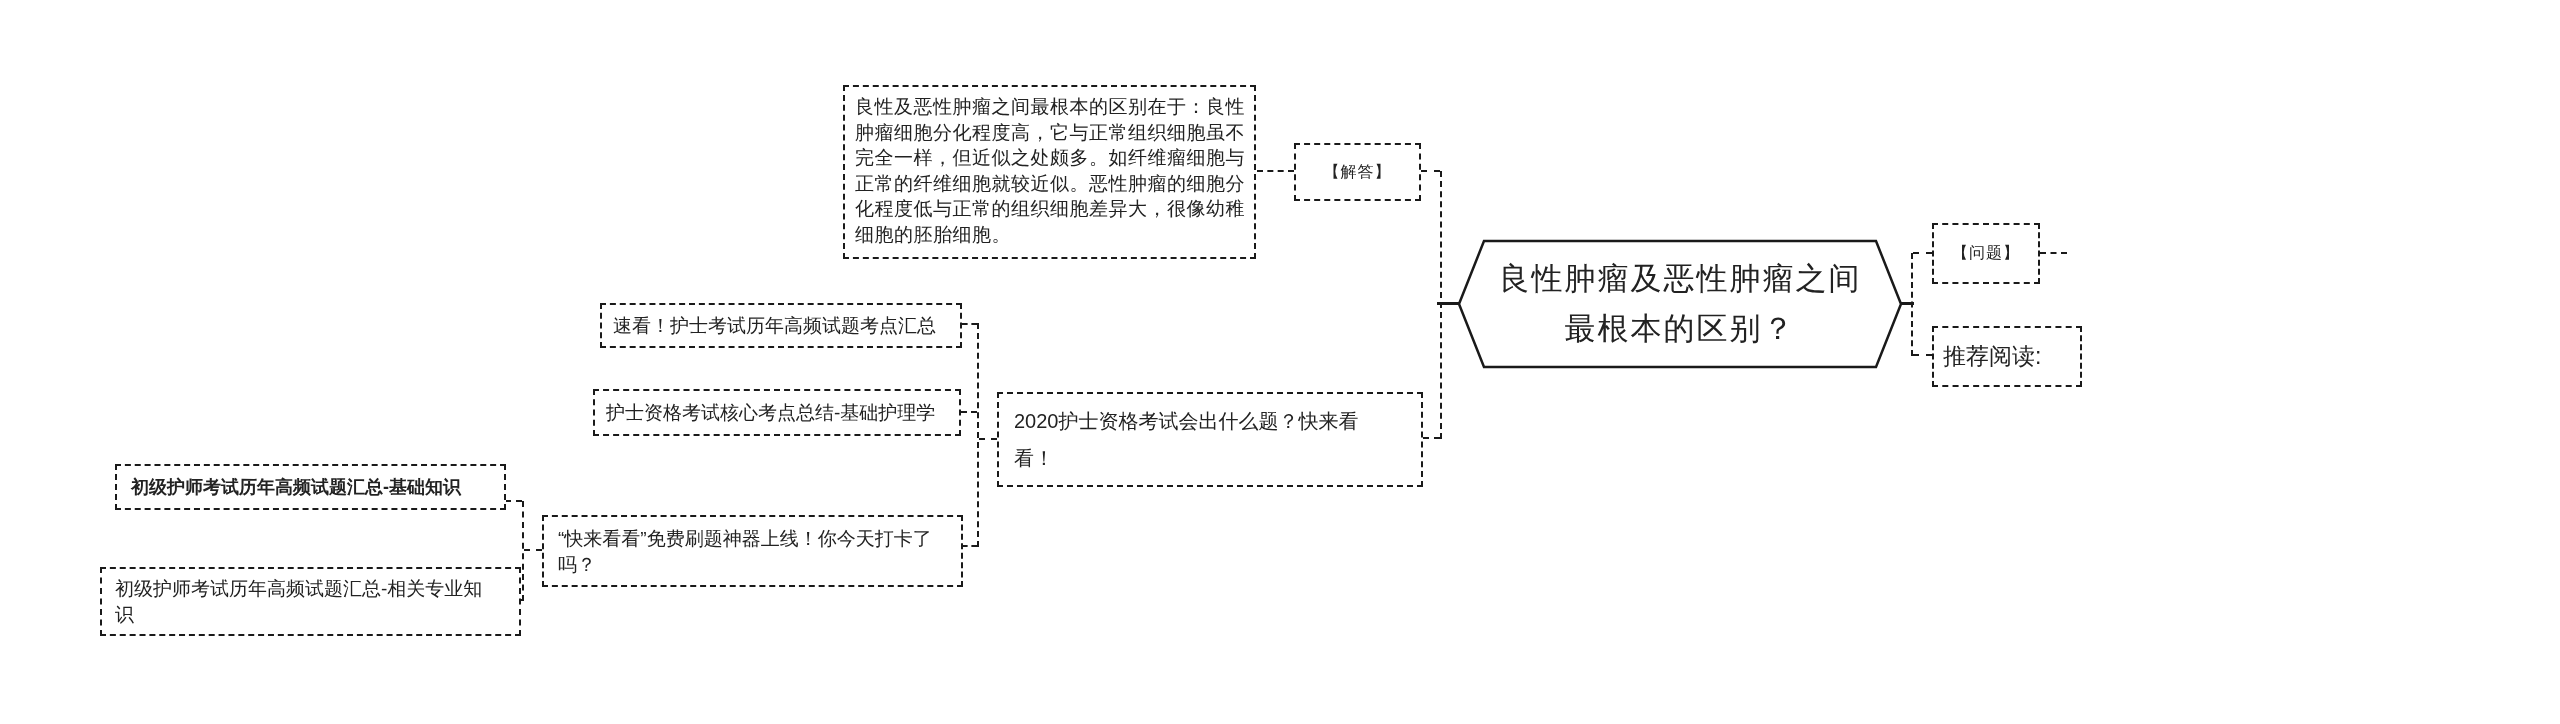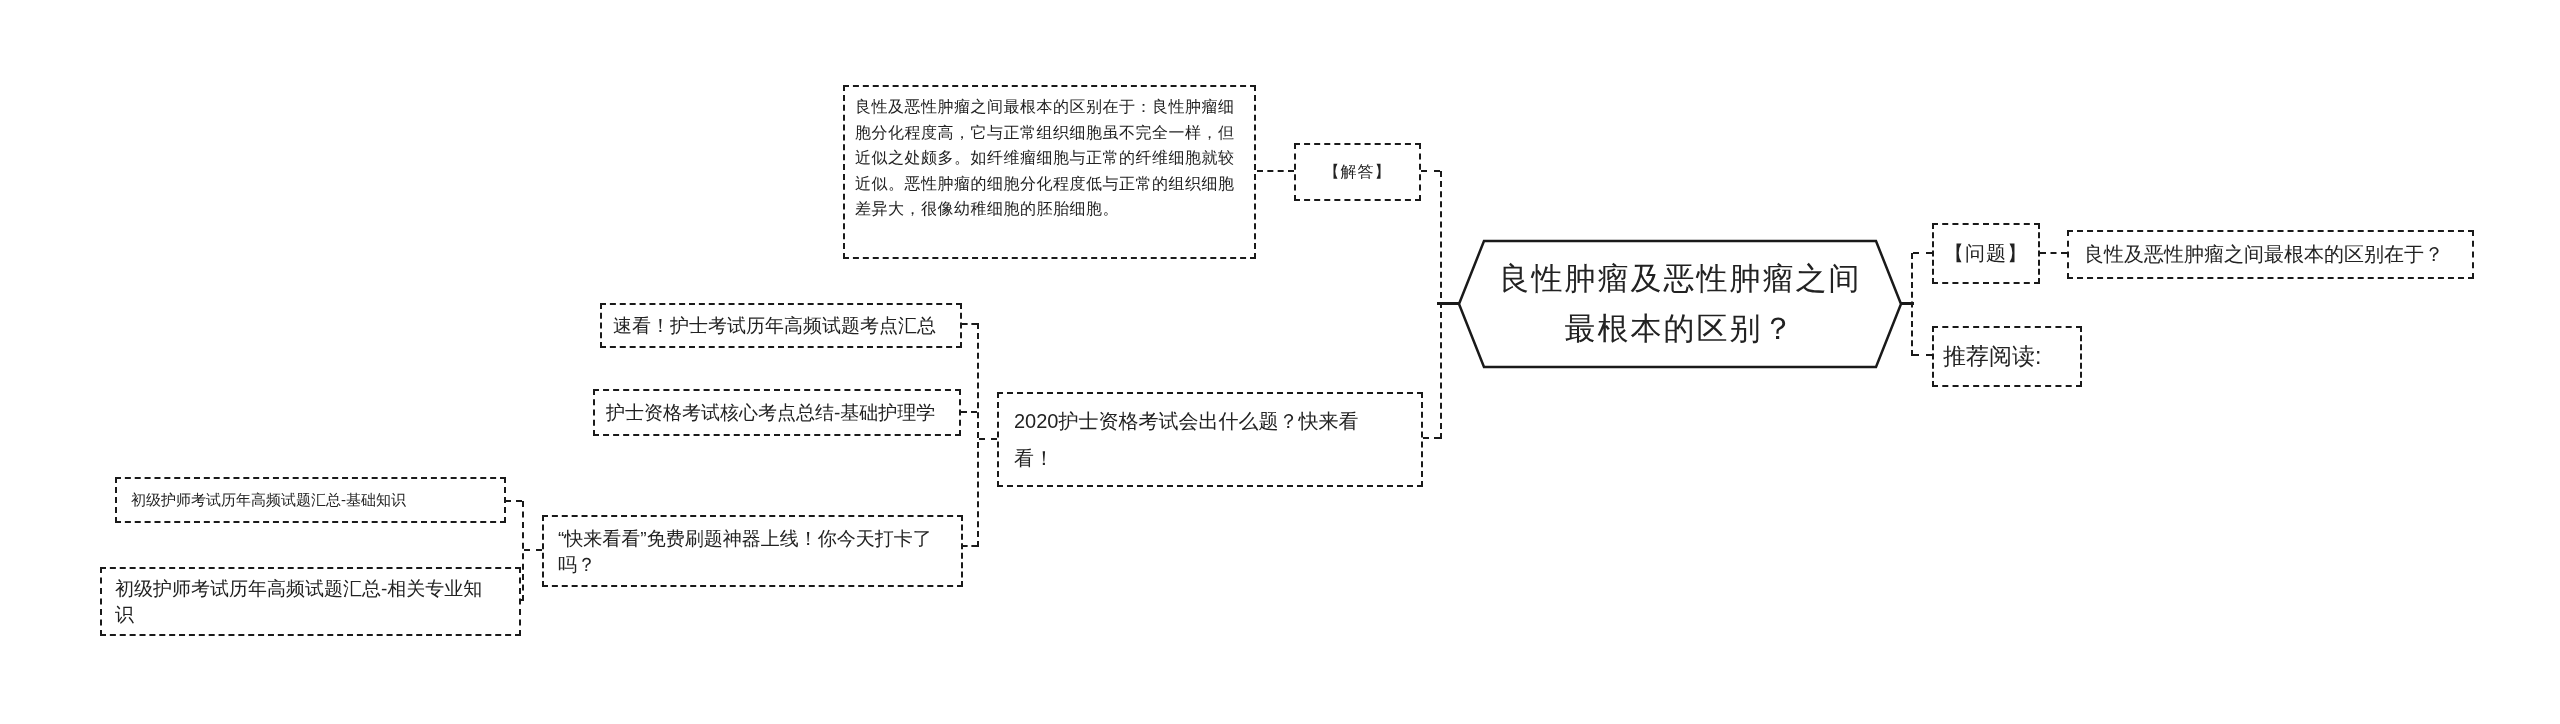--- a/index.html
+++ b/index.html
@@ -20,38 +20,38 @@
   .box{
     position:absolute;
     box-sizing:border-box;
     border:2px dashed var(--line);
     background:var(--bg);
     color:var(--ink);
   }
   .flexc{display:flex;align-items:center;justify-content:center;}
 
   #ans-body{left:843px;top:85px;width:413px;height:174px;
-            font-size:16px;line-height:25.5px;letter-spacing:0.5px;
+            font-size:19px;line-height:25.5px;letter-spacing:0.5px;
             padding:7px 8px 7px 10px;}
   #ans-tag{left:1294px;top:143px;width:127px;height:58px;font-size:16px;letter-spacing:1px;}
-  #q-tag{left:1932px;top:223px;width:108px;height:61px;font-size:20px;letter-spacing:1px;}
+  #q-tag{left:1932px;top:223px;width:108px;height:61px;font-size:16px;letter-spacing:1px;}
   #q-body{left:2067px;top:230px;width:407px;height:49px;
           font-size:20px;line-height:45px;padding-left:15px;white-space:nowrap;}
   #rec-tag{left:1932px;top:326px;width:150px;height:61px;
            font-size:23px;line-height:57px;padding-left:9px;white-space:nowrap;}
   #a-2020{left:997px;top:392px;width:426px;height:95px;
           font-size:20px;line-height:37px;padding:9px 26px 9px 15px;}
   #a-sukan{left:600px;top:303px;width:362px;height:45px;
            font-size:19px;line-height:41px;padding-left:11px;white-space:nowrap;}
   #a-core{left:593px;top:389px;width:368px;height:47px;
           font-size:19px;line-height:43px;padding-left:11px;white-space:nowrap;}
   #a-daka{left:542px;top:515px;width:421px;height:72px;
           font-size:19px;line-height:26px;padding:9px 14px;}
-  #a-chuji1{left:115px;top:477px;width:391px;height:46px;
-            font-size:15px;line-height:42px;padding-left:14px;white-space:nowrap;}
+  #a-chuji1{left:115px;top:464px;width:391px;height:46px;
+            font-size:18px;line-height:42px;padding-left:14px;white-space:nowrap;font-weight:bold;}
   #a-chuji2{left:100px;top:567px;width:421px;height:69px;
             font-size:19px;line-height:26px;padding:7px 19px 7px 13px;}
 
   
   #root-shape{position:absolute;left:1457px;top:239px;width:446px;height:130px;}
   #root-shape polygon{fill:var(--bg);stroke:var(--line);stroke-width:2.5;}
   #root-label{position:absolute;left:1497px;top:239px;width:366px;height:130px;
               font-size:31px;line-height:50px;letter-spacing:2px;text-align:center;}
 
   
@@ -110,21 +110,20 @@
 
   <svg id="root-shape" viewBox="0 0 446 130">
     <polygon points="2,65 27,2 419,2 444,65 419,128 27,128"></polygon>
   </svg>
   <div id="root-label" class="flexc">良性肿瘤及恶性肿瘤之间最根本的区别？</div>
 
   <div class="box" id="ans-body">良性及恶性肿瘤之间最根本的区别在于：良性肿瘤细胞分化程度高，它与正常组织细胞虽不完全一样，但近似之处颇多。如纤维瘤细胞与正常的纤维细胞就较近似。恶性肿瘤的细胞分化程度低与正常的组织细胞差异大，很像幼稚细胞的胚胎细胞。</div>
   <div class="box flexc" id="ans-tag">【解答】</div>
 
   <div class="box flexc" id="q-tag">【问题】</div>
-  <div class="box" id="q-body">良性及恶性肿瘤之间最根本的区别在于？</div>
 
   <div class="box" id="rec-tag">推荐阅读:</div>
 
   <div class="box" id="a-2020">2020护士资格考试会出什么题？快来看看！</div>
   <div class="box" id="a-sukan">速看！护士考试历年高频试题考点汇总</div>
   <div class="box" id="a-core">护士资格考试核心考点总结-基础护理学</div>
   <div class="box" id="a-daka">“快来看看”免费刷题神器上线！你今天打卡了吗？</div>
   <div class="box" id="a-chuji1">初级护师考试历年高频试题汇总-基础知识</div>
   <div class="box" id="a-chuji2">初级护师考试历年高频试题汇总-相关专业知识</div>
 

